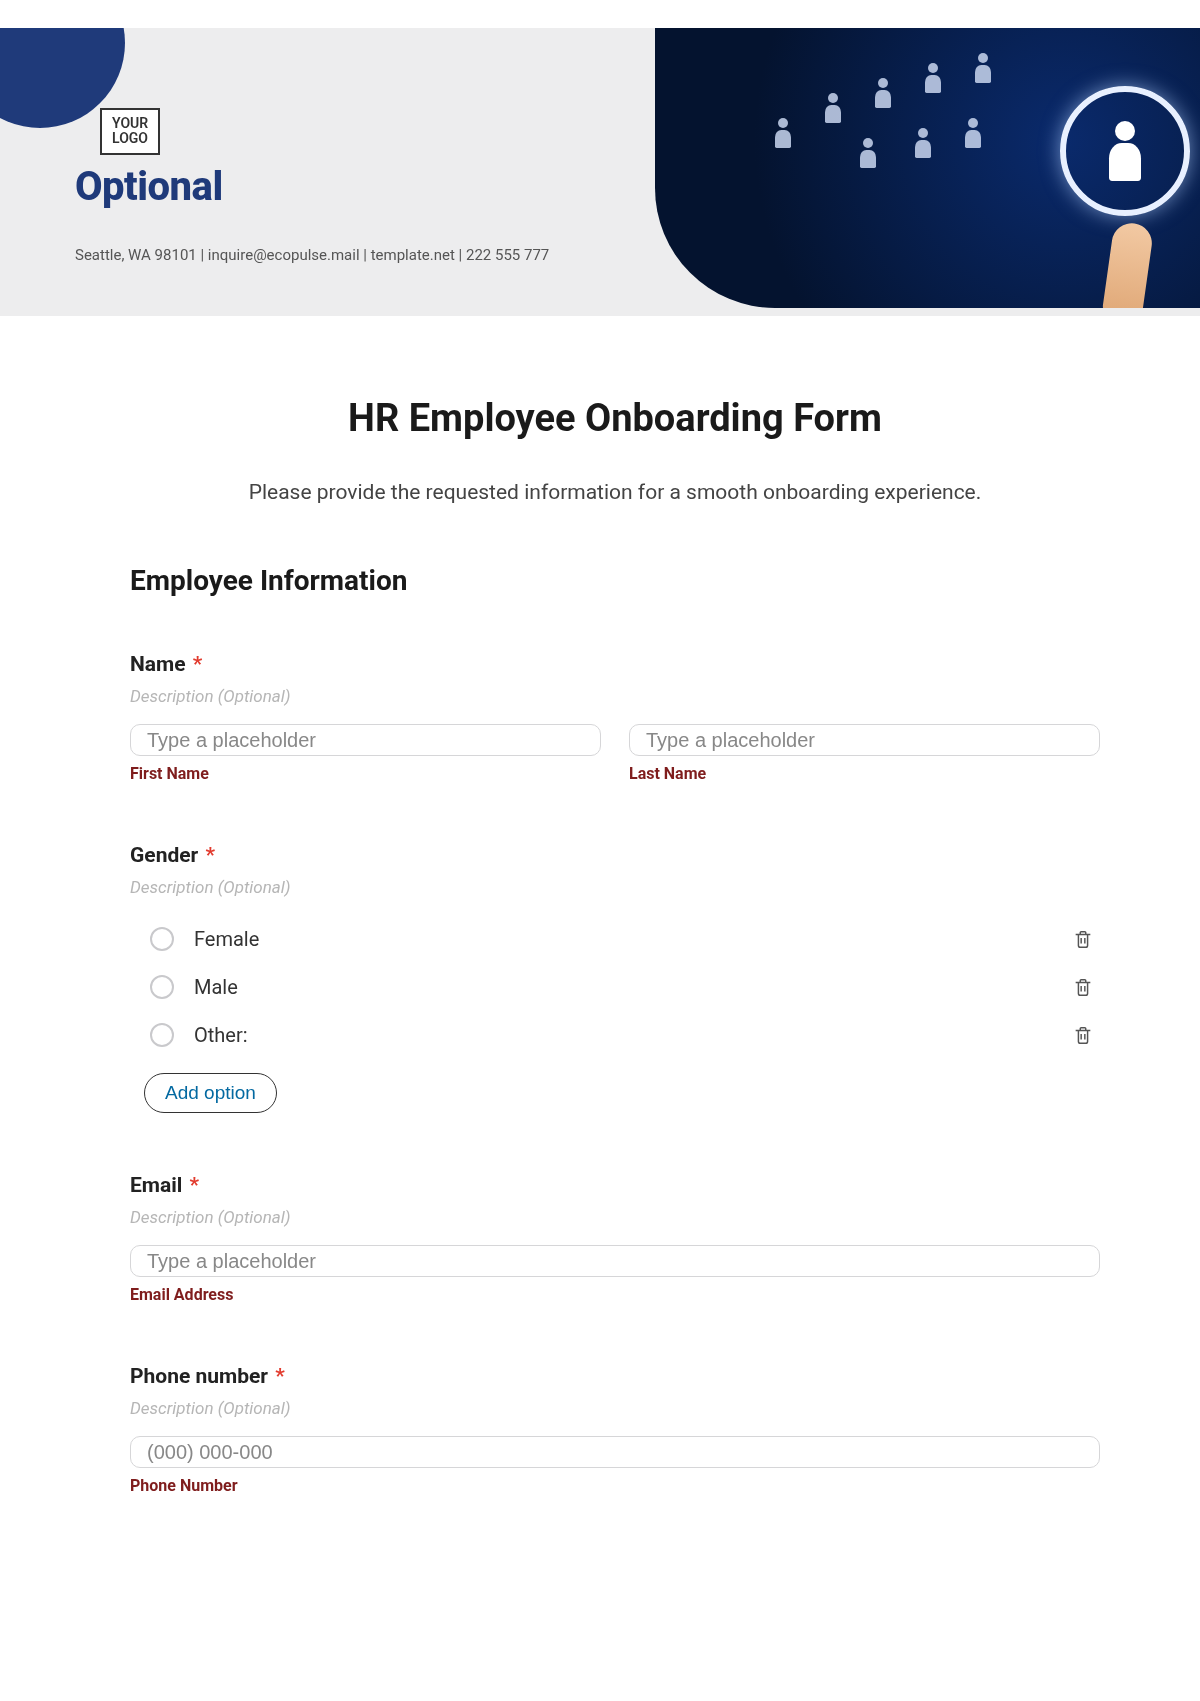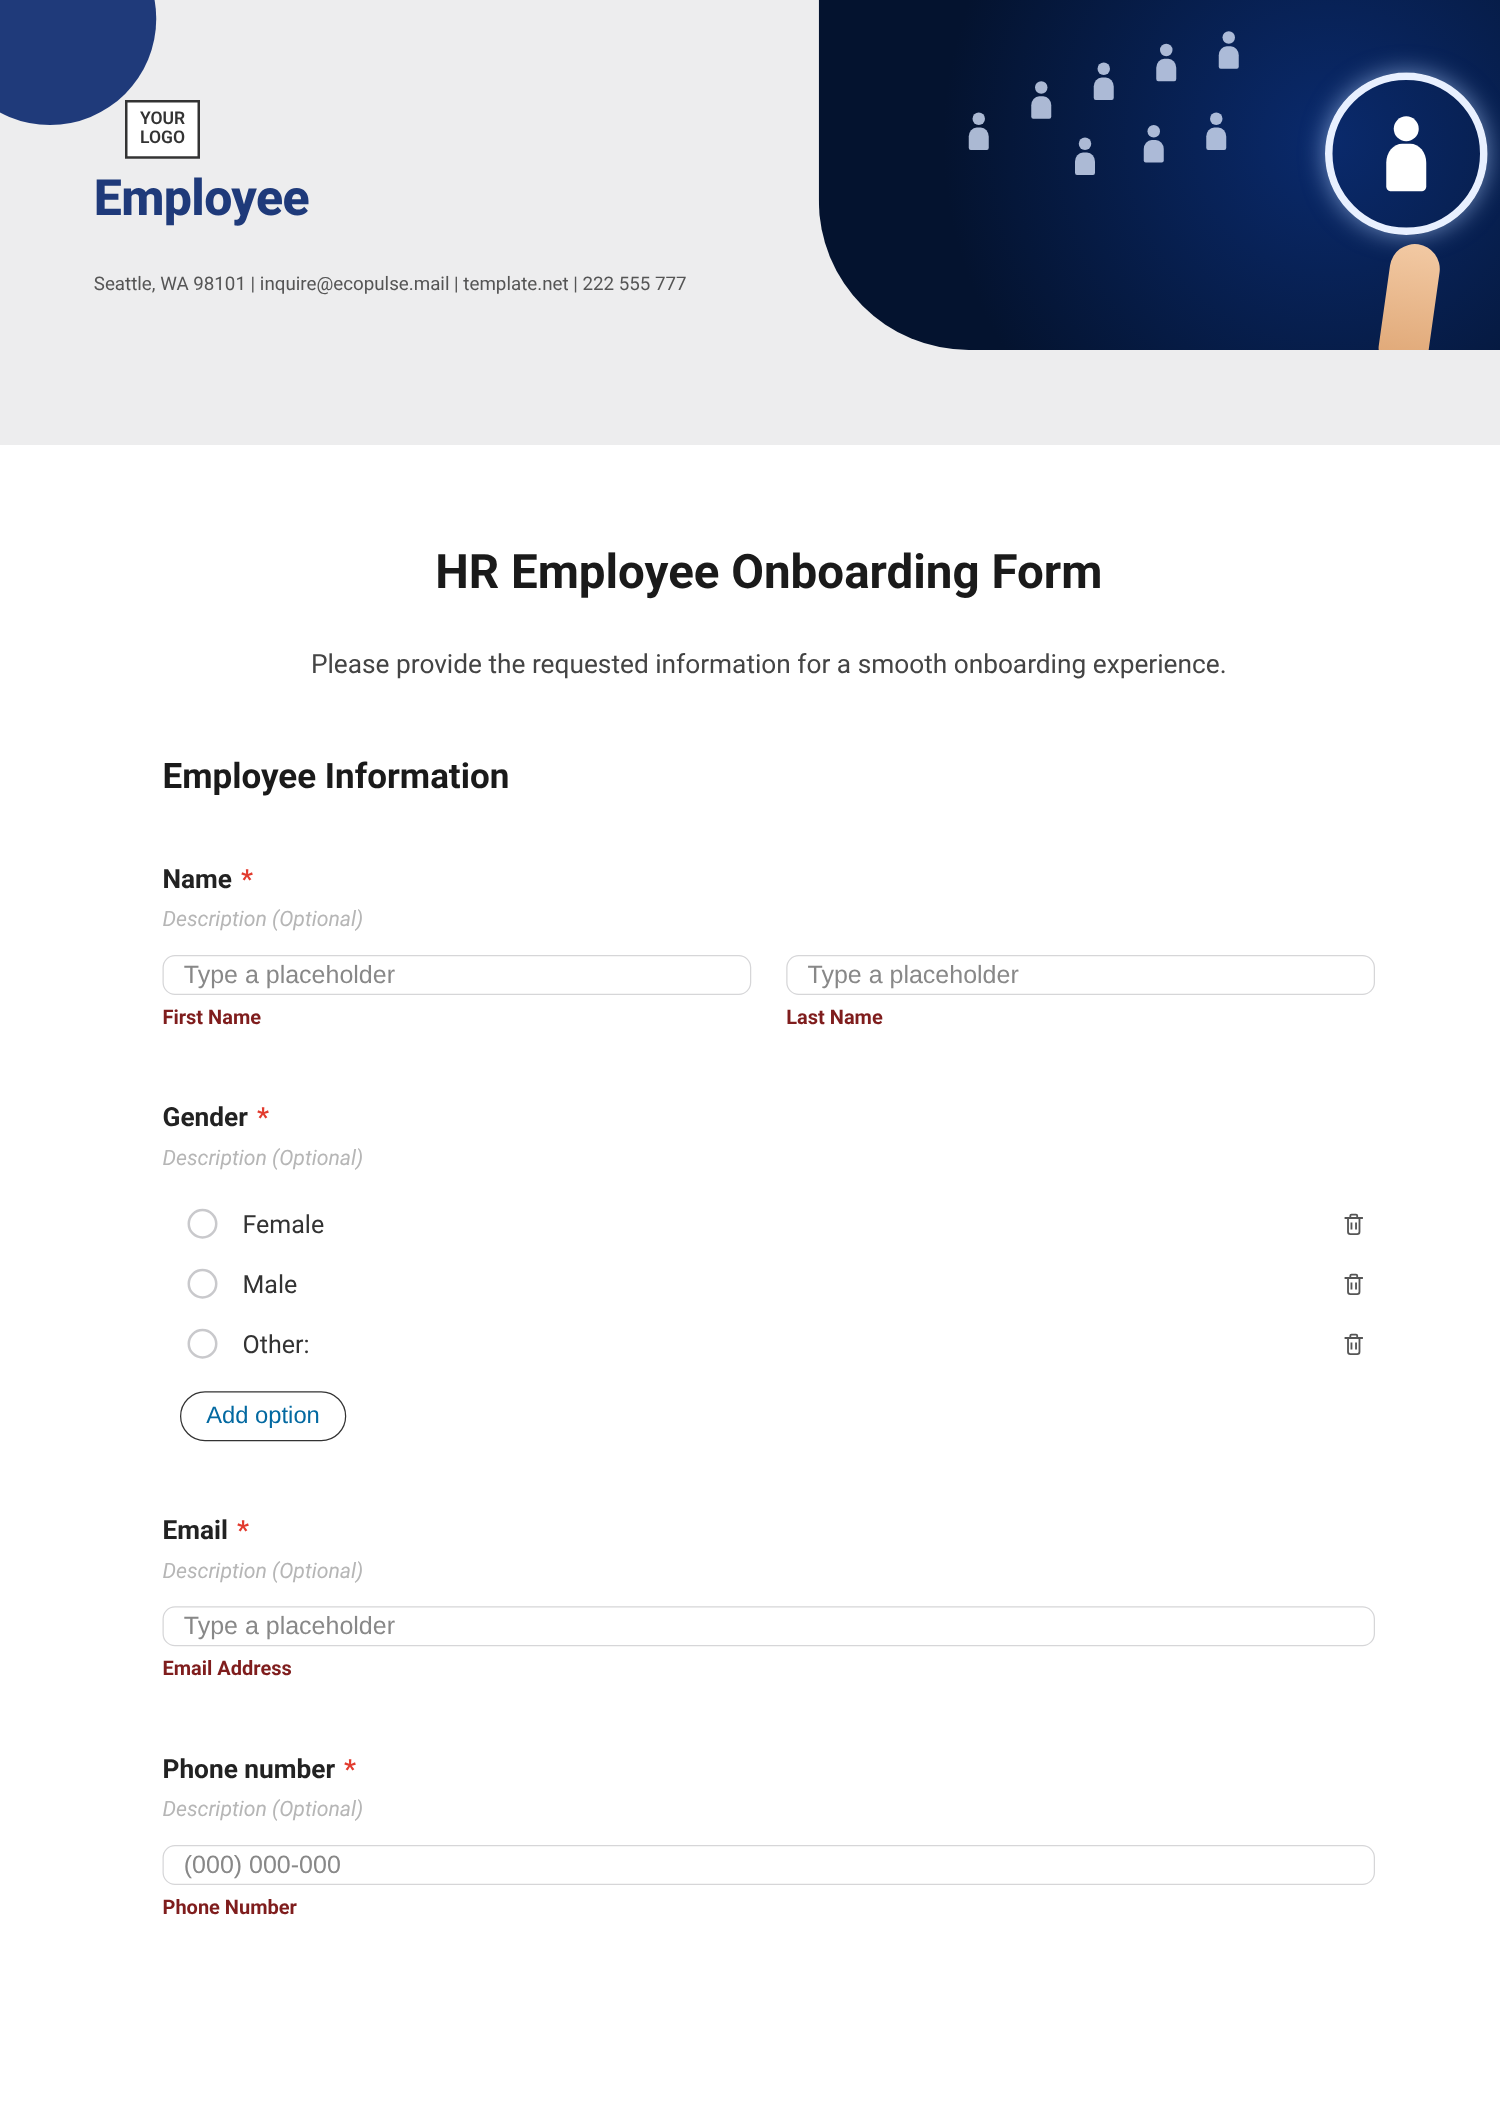--- a/index.html
+++ b/index.html
@@ -4,23 +4,24 @@
 <style>
   * { box-sizing: border-box; margin: 0; padding: 0; }
   body {
     font-family: -apple-system, BlinkMacSystemFont, "Segoe UI", Roboto, "Helvetica Neue", Arial, sans-serif;
     background: #fff;
     width: 1200px;
     color: #222;
   }
   .header {
     background: #ededee;
-    height: 356px;
+    height: 288px;
     position: relative;
     overflow: hidden;
+    margin-top: 28px;
   }
   .header-circle {
     position: absolute;
     width: 170px;
     height: 170px;
     border-radius: 50%;
     background: #1f3a7a;
     top: -70px;
     left: -45px;
   }
@@ -206,21 +207,21 @@
 </style>
 </head>
 <body>
 
 <div class="header">
   <div class="header-circle"></div>
   <div class="logo-box">
     <div>YOUR</div>
     <div>LOGO</div>
   </div>
-  <div class="brand">Employee</div>
+  <div class="brand">Optional</div>
   <div class="contact-line">Seattle, WA 98101 | inquire@ecopulse.mail | template.net | 222 555 777</div>
   <div class="hero">
     <div class="hero-bg">
       <div class="hero-people">
         <span class="hp person-icon person-small" style="left:120px; top:90px;">
             <span class="person-head"></span>
             <span class="person-body"></span>
           </span>
         <span class="hp person-icon person-small" style="left:170px; top:65px;">
             <span class="person-head"></span>

